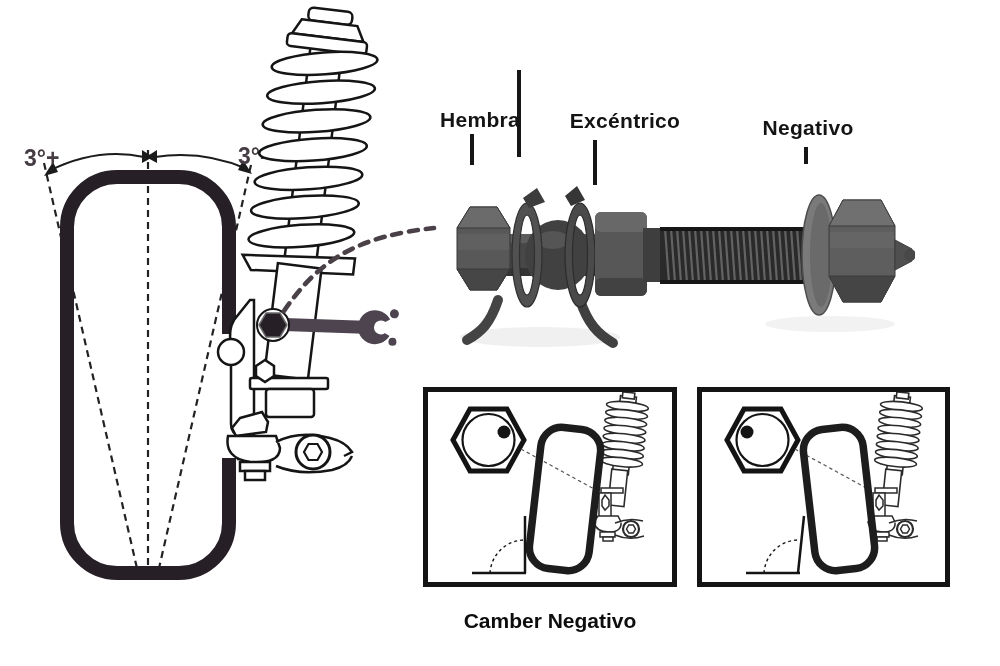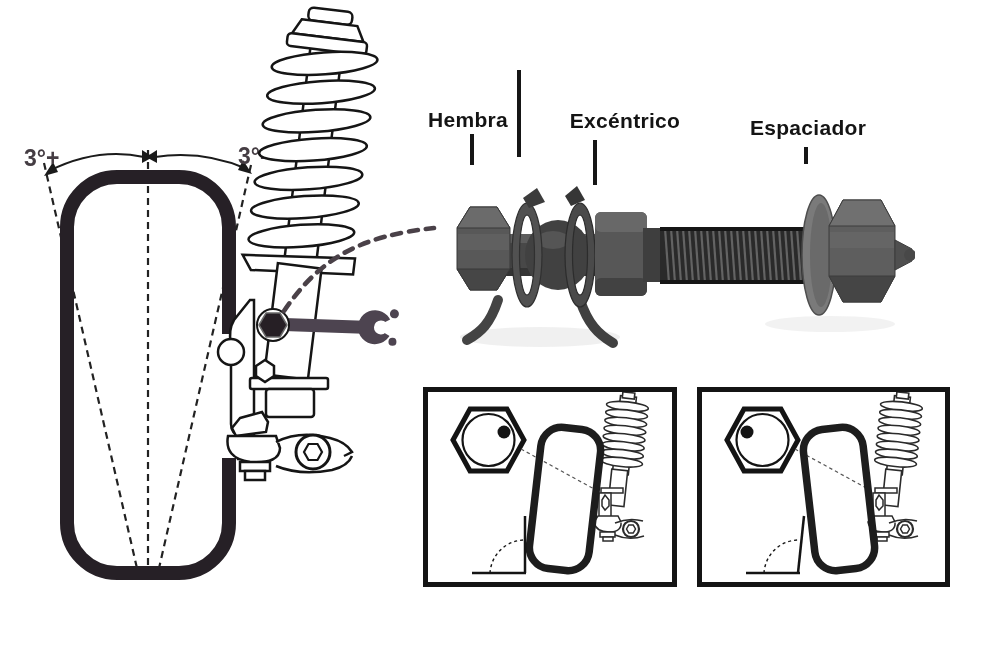--- a/index.html
+++ b/index.html
@@ -100,27 +100,27 @@
     <g>
       <circle cx="273" cy="325" r="16" fill="#fff" stroke="#151515" stroke-width="2"></circle>
       <polygon points="259,325 266,313 280,313 287,325 280,337 266,337" fill="#261f25" stroke="#6a6a6a" stroke-width="1.5"></polygon>
     </g>
 
     <path d="M284,311 C320,258 360,236 434,228" fill="none" stroke="#4a4148" stroke-width="4.6" stroke-dasharray="9 8" stroke-linecap="round"></path>
   </svg>
 
   <div class="label-line" style="left:517px;top:70px;height:87px"></div>
 
-  <div class="part-label" style="left:468px;top:108px">Hembra</div>
+  <div class="part-label" style="left:480px;top:108px">Hembra</div>
   <div class="label-line" style="left:470px;top:134px;height:31px"></div>
 
   <div class="part-label" style="left:625px;top:109px">Excéntrico</div>
   <div class="label-line" style="left:593px;top:140px;height:45px"></div>
 
-  <div class="part-label" style="left:808px;top:116px">Espaciador</div>
+  <div class="part-label" style="left:808px;top:116px">Negativo</div>
   <div class="label-line" style="left:804px;top:147px;height:17px"></div>
 
   <svg class="abs" style="left:445px;top:172px" width="470" height="188" viewBox="0 0 470 188">
 
     <ellipse cx="95" cy="165" rx="80" ry="10" fill="#e9e9e9" opacity=".7"></ellipse>
     <ellipse cx="385" cy="152" rx="65" ry="8" fill="#ededed" opacity=".7"></ellipse>
 
     <g>
       <rect x="55" y="62" width="160" height="42" fill="#484848"></rect>
       <rect x="55" y="62" width="160" height="9" fill="#5d5d5d"></rect>
@@ -282,14 +282,15 @@
       <rect x="107" y="36" width="60" height="142" rx="21" fill="none" stroke="#1d1d1d" stroke-width="7.5" transform="rotate(-6.5 137 107)"></rect>
 
       <g fill="none" stroke="#141414">
         <line x1="44" y1="181" x2="98" y2="181" stroke-width="2.5"></line>
         <line x1="96" y1="181" x2="102" y2="124" stroke-width="2.5"></line>
         <path d="M62,181 A35,35 0 0 1 98,148" stroke-width="1.4" stroke-dasharray="3 3"></path>
       </g>
     </svg>
   </div>
 
+  <div class="caption" style="left:550px;top:609px">Camber Negativo</div>
 
 </div>
 
 </body></html>

